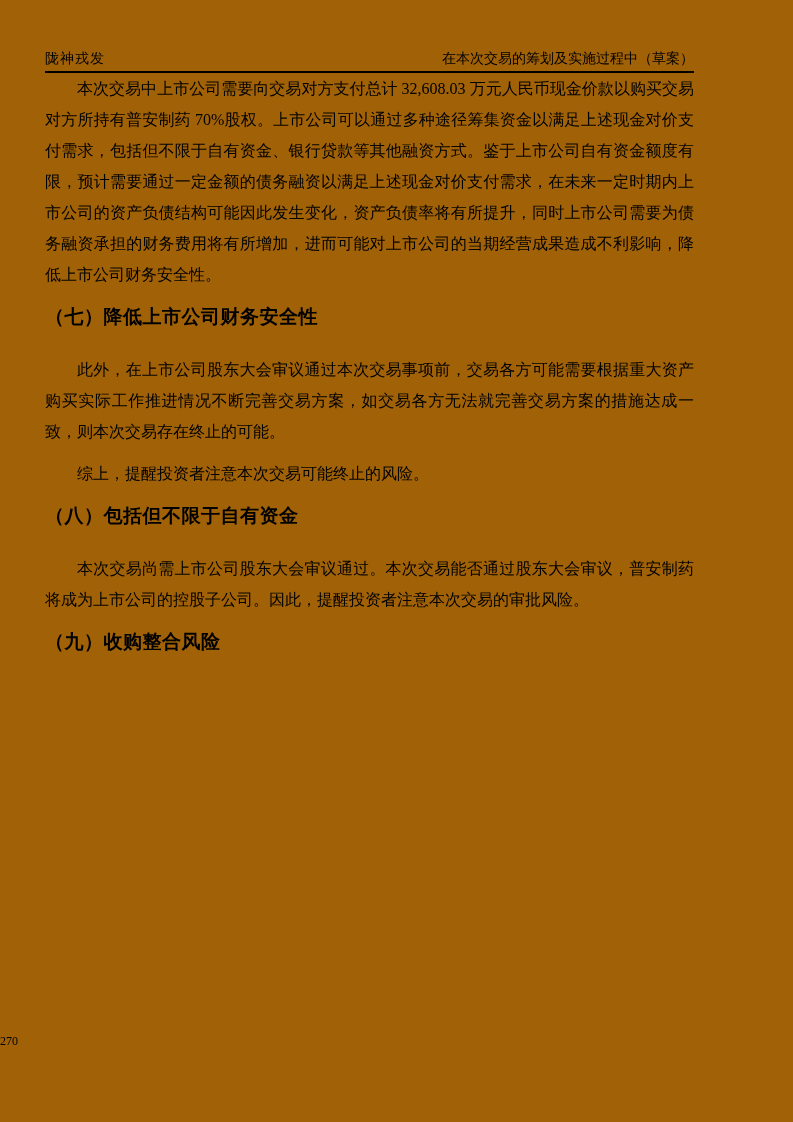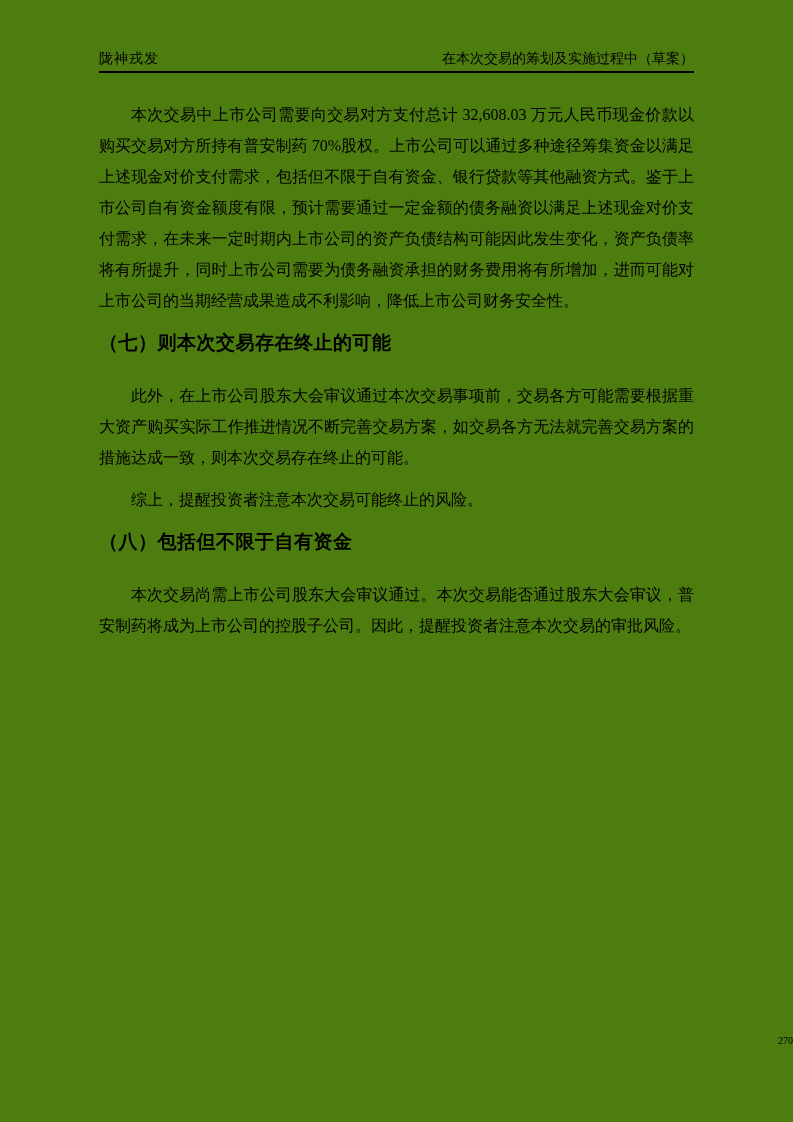--- a/index.html
+++ b/index.html
@@ -1,39 +1,39 @@
 <!DOCTYPE html>
 <html lang="zh"><head>
 <meta charset="utf-8">
 <style>
   html, body { margin: 0; padding: 0; background: #ffffff; }
   .page {
     position: relative;
     width: 793px;
     height: 1122px;
     margin: 0 auto;
-    background: #4d7c0f;
+    background: #a16207;
     box-sizing: border-box;
-    padding: 50px 99px 0 99px;
+    padding: 50px 99px 0 45px;
     font-family: "Liberation Serif", "DejaVu Serif", serif;
     color: #000000;
     overflow: hidden;
   }
   .header {
     display: flex;
     justify-content: space-between;
     align-items: flex-end;
     border-bottom: 2px solid #000000;
     padding-bottom: 3px;
     font-size: 14px;
     line-height: 18px;
   }
   .header .hdr-left { letter-spacing: 1px; }
   .header .hdr-right { }
-  .content { margin-top: 26px; }
+  .content { }
   p.body-para {
     font-size: 16px;
     line-height: 31px;
     text-align: justify;
     text-indent: 2em;
     margin: 0 0 11px 0;
     word-break: break-all;
   }
   h2.sec-heading {
     font-family: "Liberation Sans", "DejaVu Sans", sans-serif;
@@ -41,51 +41,52 @@
     font-size: 19px;
     line-height: 26px;
     margin: 14px 0 24px 0;
     letter-spacing: 0.5px;
   }
   .footer {
     position: absolute;
     left: 0;
     top: 1032px;
     width: 100%;
-    text-align: right;
-    font-size: 10px;
+    text-align: left;
+    font-size: 12px;
     line-height: 18px;
     font-family: Liberation Serif, serif;
   }
 </style>
 </head>
 <body>
 
 <div class="page">
 
   <div class="header">
     <span class="hdr-left">陇神戎发</span>
     <span class="hdr-right">在本次交易的筹划及实施过程中（草案）</span>
   </div>
 
   <div class="content">
 
     <p class="body-para">本次交易中上市公司需要向交易对方支付总计 32,608.03 万元人民币现金价款以购买交易对方所持有普安制药 70%股权。上市公司可以通过多种途径筹集资金以满足上述现金对价支付需求，包括但不限于自有资金、银行贷款等其他融资方式。鉴于上市公司自有资金额度有限，预计需要通过一定金额的债务融资以满足上述现金对价支付需求，在未来一定时期内上市公司的资产负债结构可能因此发生变化，资产负债率将有所提升，同时上市公司需要为债务融资承担的财务费用将有所增加，进而可能对上市公司的当期经营成果造成不利影响，降低上市公司财务安全性。</p>
 
-    <h2 class="sec-heading">（七）则本次交易存在终止的可能</h2>
+    <h2 class="sec-heading">（七）降低上市公司财务安全性</h2>
 
 
     <p class="body-para">此外，在上市公司股东大会审议通过本次交易事项前，交易各方可能需要根据重大资产购买实际工作推进情况不断完善交易方案，如交易各方无法就完善交易方案的措施达成一致，则本次交易存在终止的可能。</p>
 
     <p class="body-para">综上，提醒投资者注意本次交易可能终止的风险。</p>
 
     <h2 class="sec-heading">（八）包括但不限于自有资金</h2>
 
     <p class="body-para">本次交易尚需上市公司股东大会审议通过。本次交易能否通过股东大会审议，普安制药将成为上市公司的控股子公司。因此，提醒投资者注意本次交易的审批风险。</p>
 
+    <h2 class="sec-heading">（九）收购整合风险</h2>
 
 
   </div>
 
   <div class="footer">
     <span>270</span>
   </div>
 
 </div>
 

